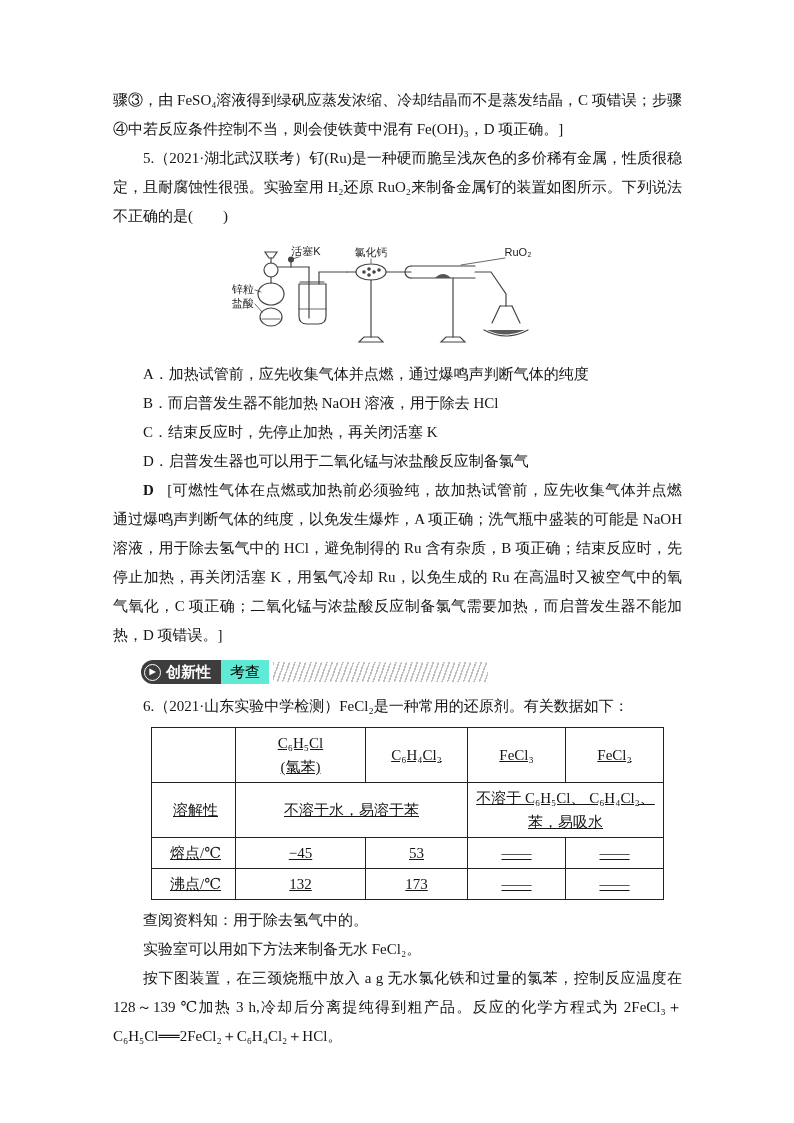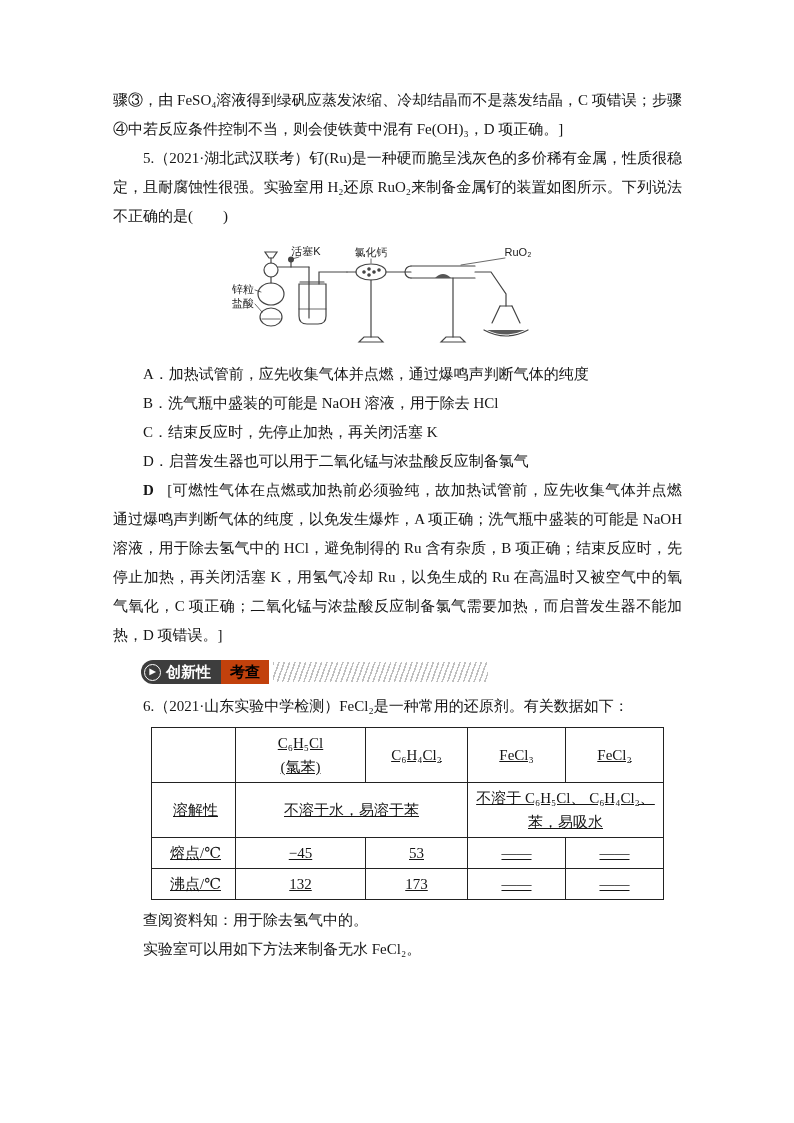--- a/index.html
+++ b/index.html
@@ -18,21 +18,21 @@
 
   
   .section-bar { display:flex; align-items:center; margin:10px 0 8px 28px; height:24px;
                  font-family:"Liberation Sans",sans-serif; }
   .sec-dark { display:inline-flex; align-items:center; gap:5px; background:#3d3d3d; color:#fff;
               font-weight:bold; font-size:15px; padding:2px 10px 2px 3px;
               border-radius:13px 0 0 13px; height:24px; }
   .play-icon { width:17px; height:17px; border:1.5px solid #fff; border-radius:50%;
                display:inline-flex; align-items:center; justify-content:center;
                font-size:8px; line-height:1; color:#fff; }
-  .sec-light { background:#c2410c; color:#000; font-weight:bold; font-size:15px;
+  .sec-light { background:#5eead4; color:#000; font-weight:normal; font-size:15px;
                padding:2px 9px; height:24px; display:inline-flex; align-items:center; }
   .sec-hatch { width:215px; height:20px; margin-left:4px;
                background:repeating-linear-gradient(110deg,#a9a9a9 0 1.5px,transparent 1.5px 5px);
                opacity:.75; }
 
   
   table.data { border-collapse:collapse; margin:6px 0 6px 38px; table-layout:fixed;text-decoration:underline; }
   table.data td { border:1px solid #222; text-align:center; padding:3px 6px;
                   line-height:24px; font-size:15px; vertical-align:middle; }
   table.data td.rowhead { text-align:center; padding-left:10px; }
@@ -101,21 +101,21 @@
       </g>
       <text x="93" y="9" text-anchor="middle">活塞K</text>
       <text x="158" y="10" text-anchor="middle">氯化钙</text>
       <text x="305" y="10" text-anchor="middle">RuO₂</text>
       <text x="41" y="47" text-anchor="end">锌粒</text>
       <text x="41" y="61" text-anchor="end">盐酸</text>
     </svg>
   </div>
 
   <p class="para indent">A．加热试管前，应先收集气体并点燃，通过爆鸣声判断气体的纯度</p>
-  <p class="para indent">B．洗气瓶中盛装的可能是 NaOH 溶液，用于除去 HCl</p>
+  <p class="para indent">B．而启普发生器不能加热 NaOH 溶液，用于除去 HCl</p>
   <p class="para indent">C．结束反应时，先停止加热，再关闭活塞 K</p>
   <p class="para indent">D．启普发生器也可以用于二氧化锰与浓盐酸反应制备氯气</p>
 
   <p class="para indent"><span class="ans-label">D</span><span>[可燃性气体在点燃或加热前必须验纯，故加热试管前，应先收集气体并点燃通过爆鸣声判断气体的纯度，以免发生爆炸，A 项正确；洗气瓶中盛装的可能是 NaOH 溶液，用于除去氢气中的 HCl，避免制得的 Ru 含有杂质，B 项正确；结束反应时，先停止加热，再关闭活塞 K，用氢气冷却 Ru，以免生成的 Ru 在高温时又被空气中的氧气氧化，C 项正确；二氧化锰与浓盐酸反应制备氯气需要加热，而启普发生器不能加热，D 项错误。]</span></p>
 
   <div class="section-bar">
     <span class="sec-dark">
       <span class="play-icon">▶</span>
       <span>创新性</span>
     </span>
@@ -161,14 +161,15 @@
       <td>132</td>
       <td>173</td>
       <td>——</td>
       <td>——</td>
     </tr>
   </tbody>
     </table>
 
   <p class="para indent">查阅资料知：用于除去氢气中的。</p>
   <p class="para indent">实验室可以用如下方法来制备无水 FeCl₂。</p>
+  <p class="para indent">按下图装置，在三颈烧瓶中放入 a g 无水氯化铁和过量的氯苯，控制反应温度在 128～139 ℃加热 3 h,冷却后分离提纯得到粗产品。反应的化学方程式为 2FeCl₃＋C₆H₅Cl══2FeCl₂＋C₆H₄Cl₂＋HCl。</p>
 
 </div>
 
 </body></html>

